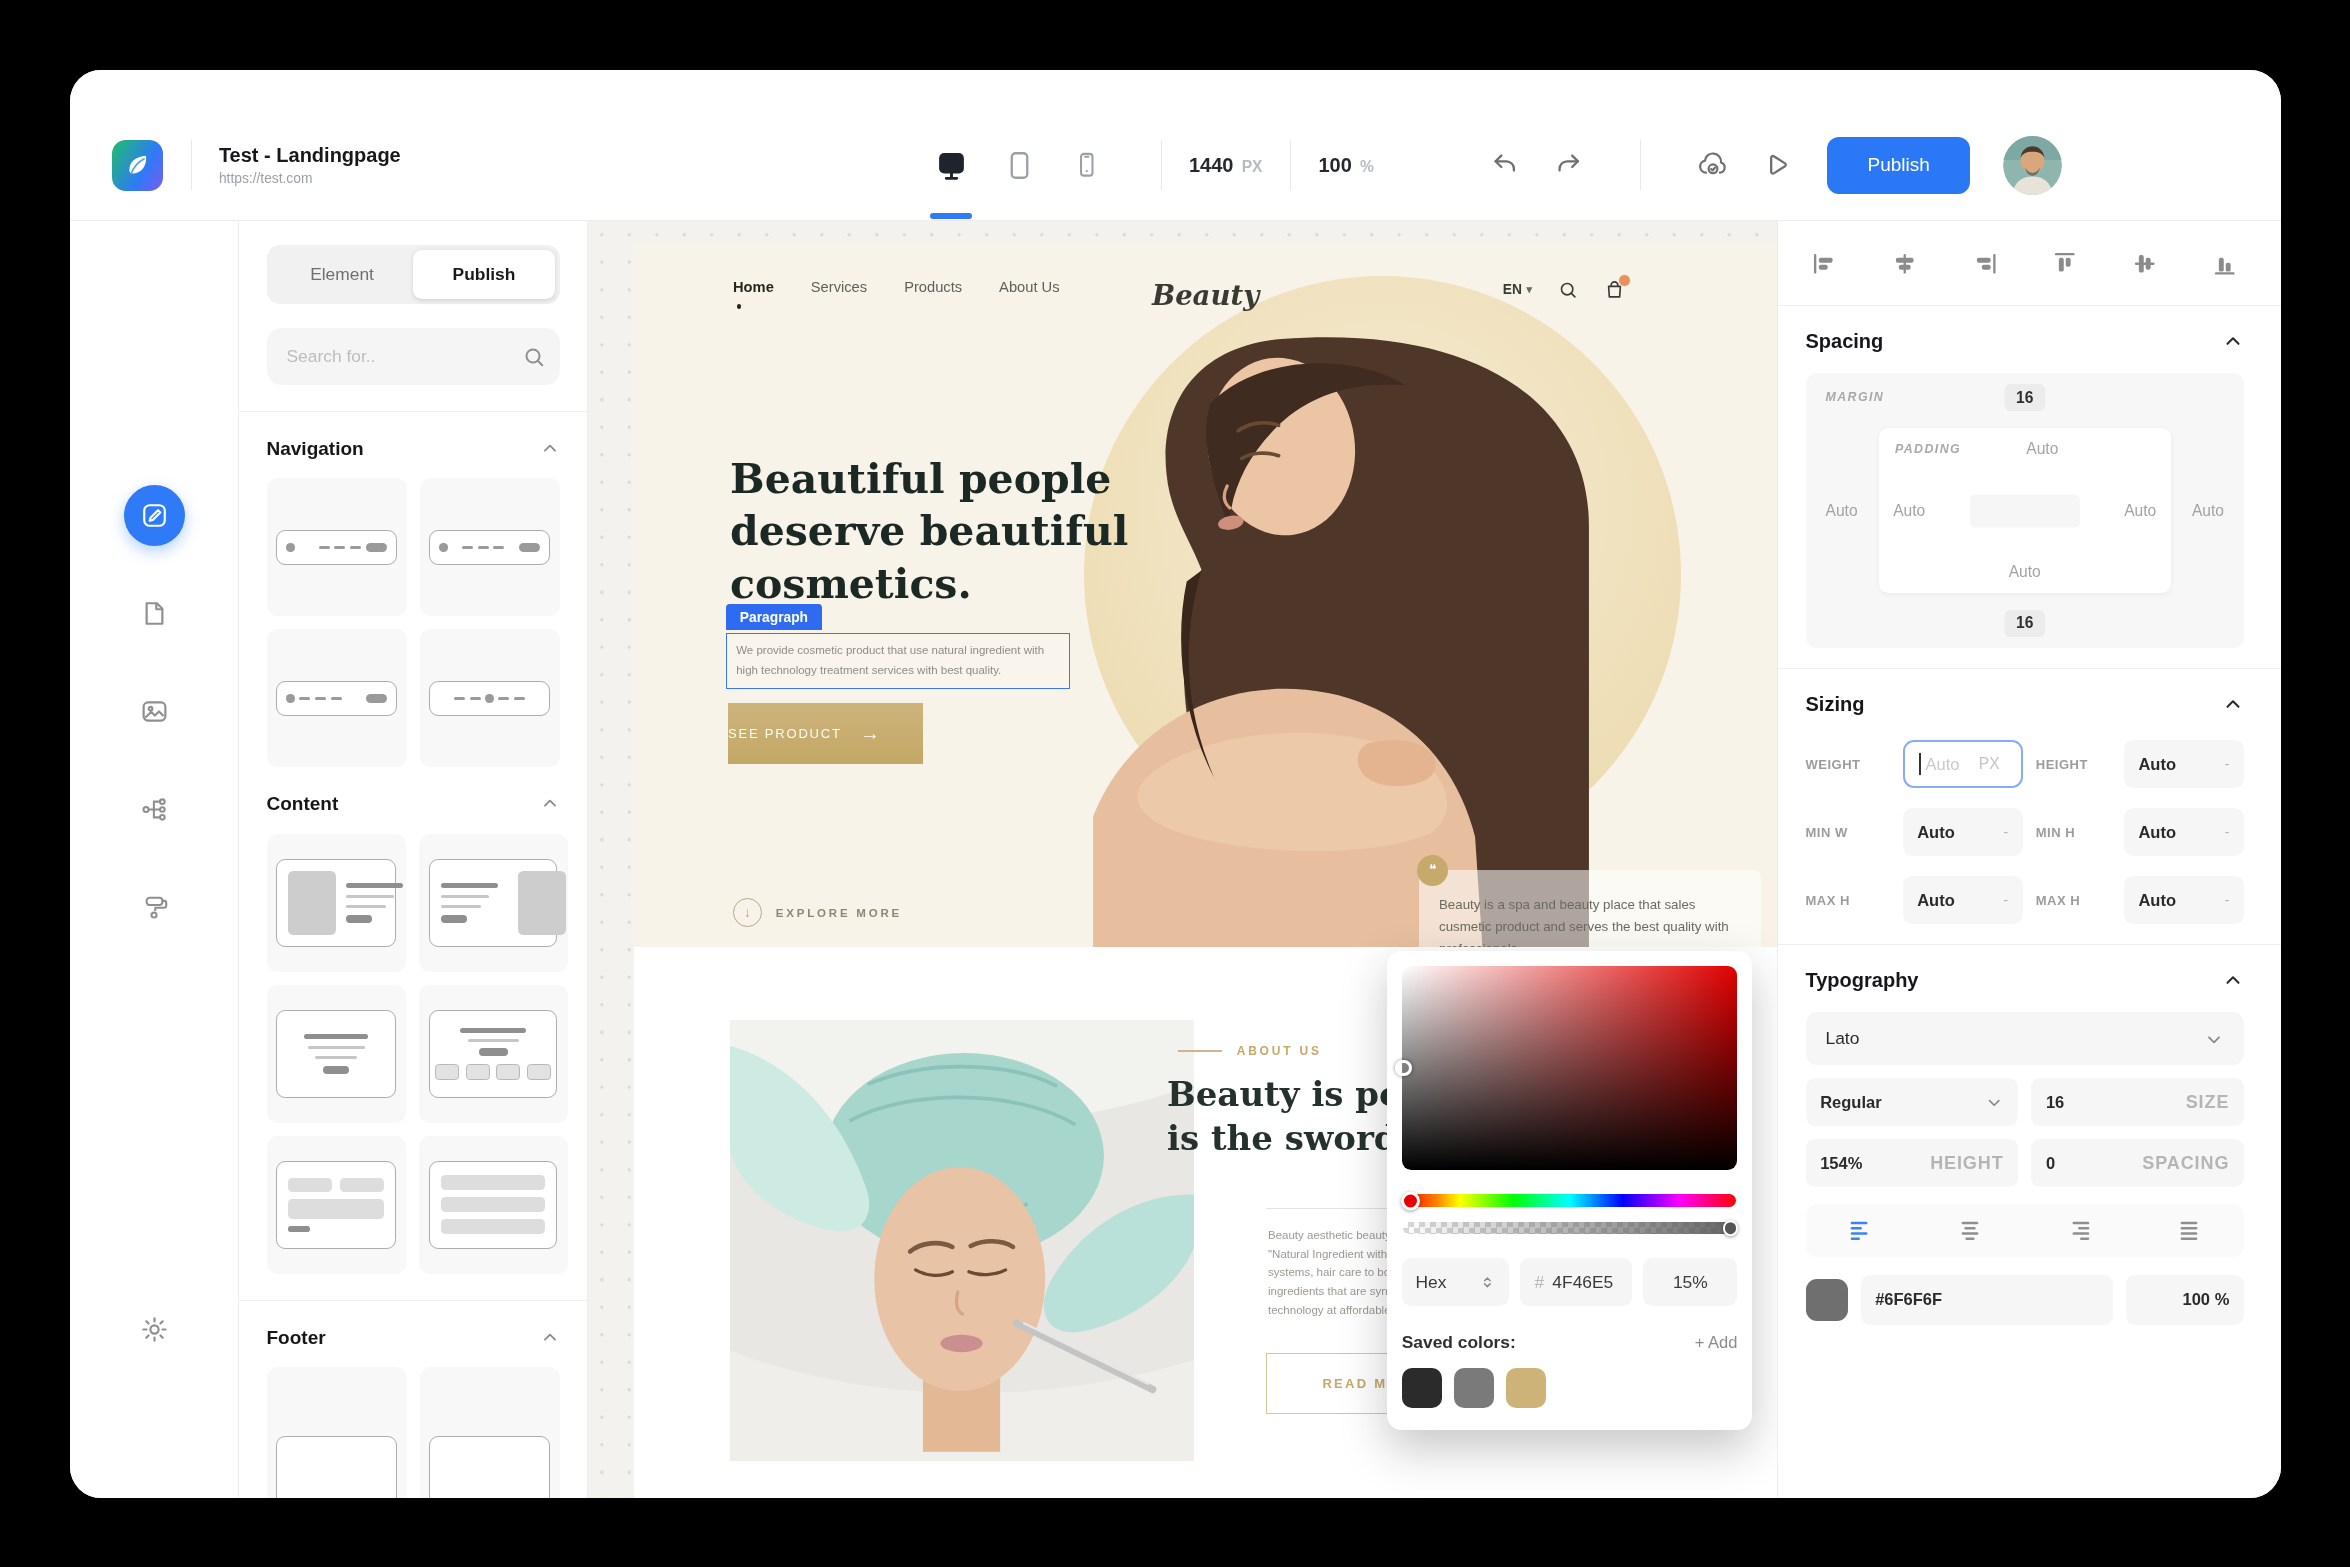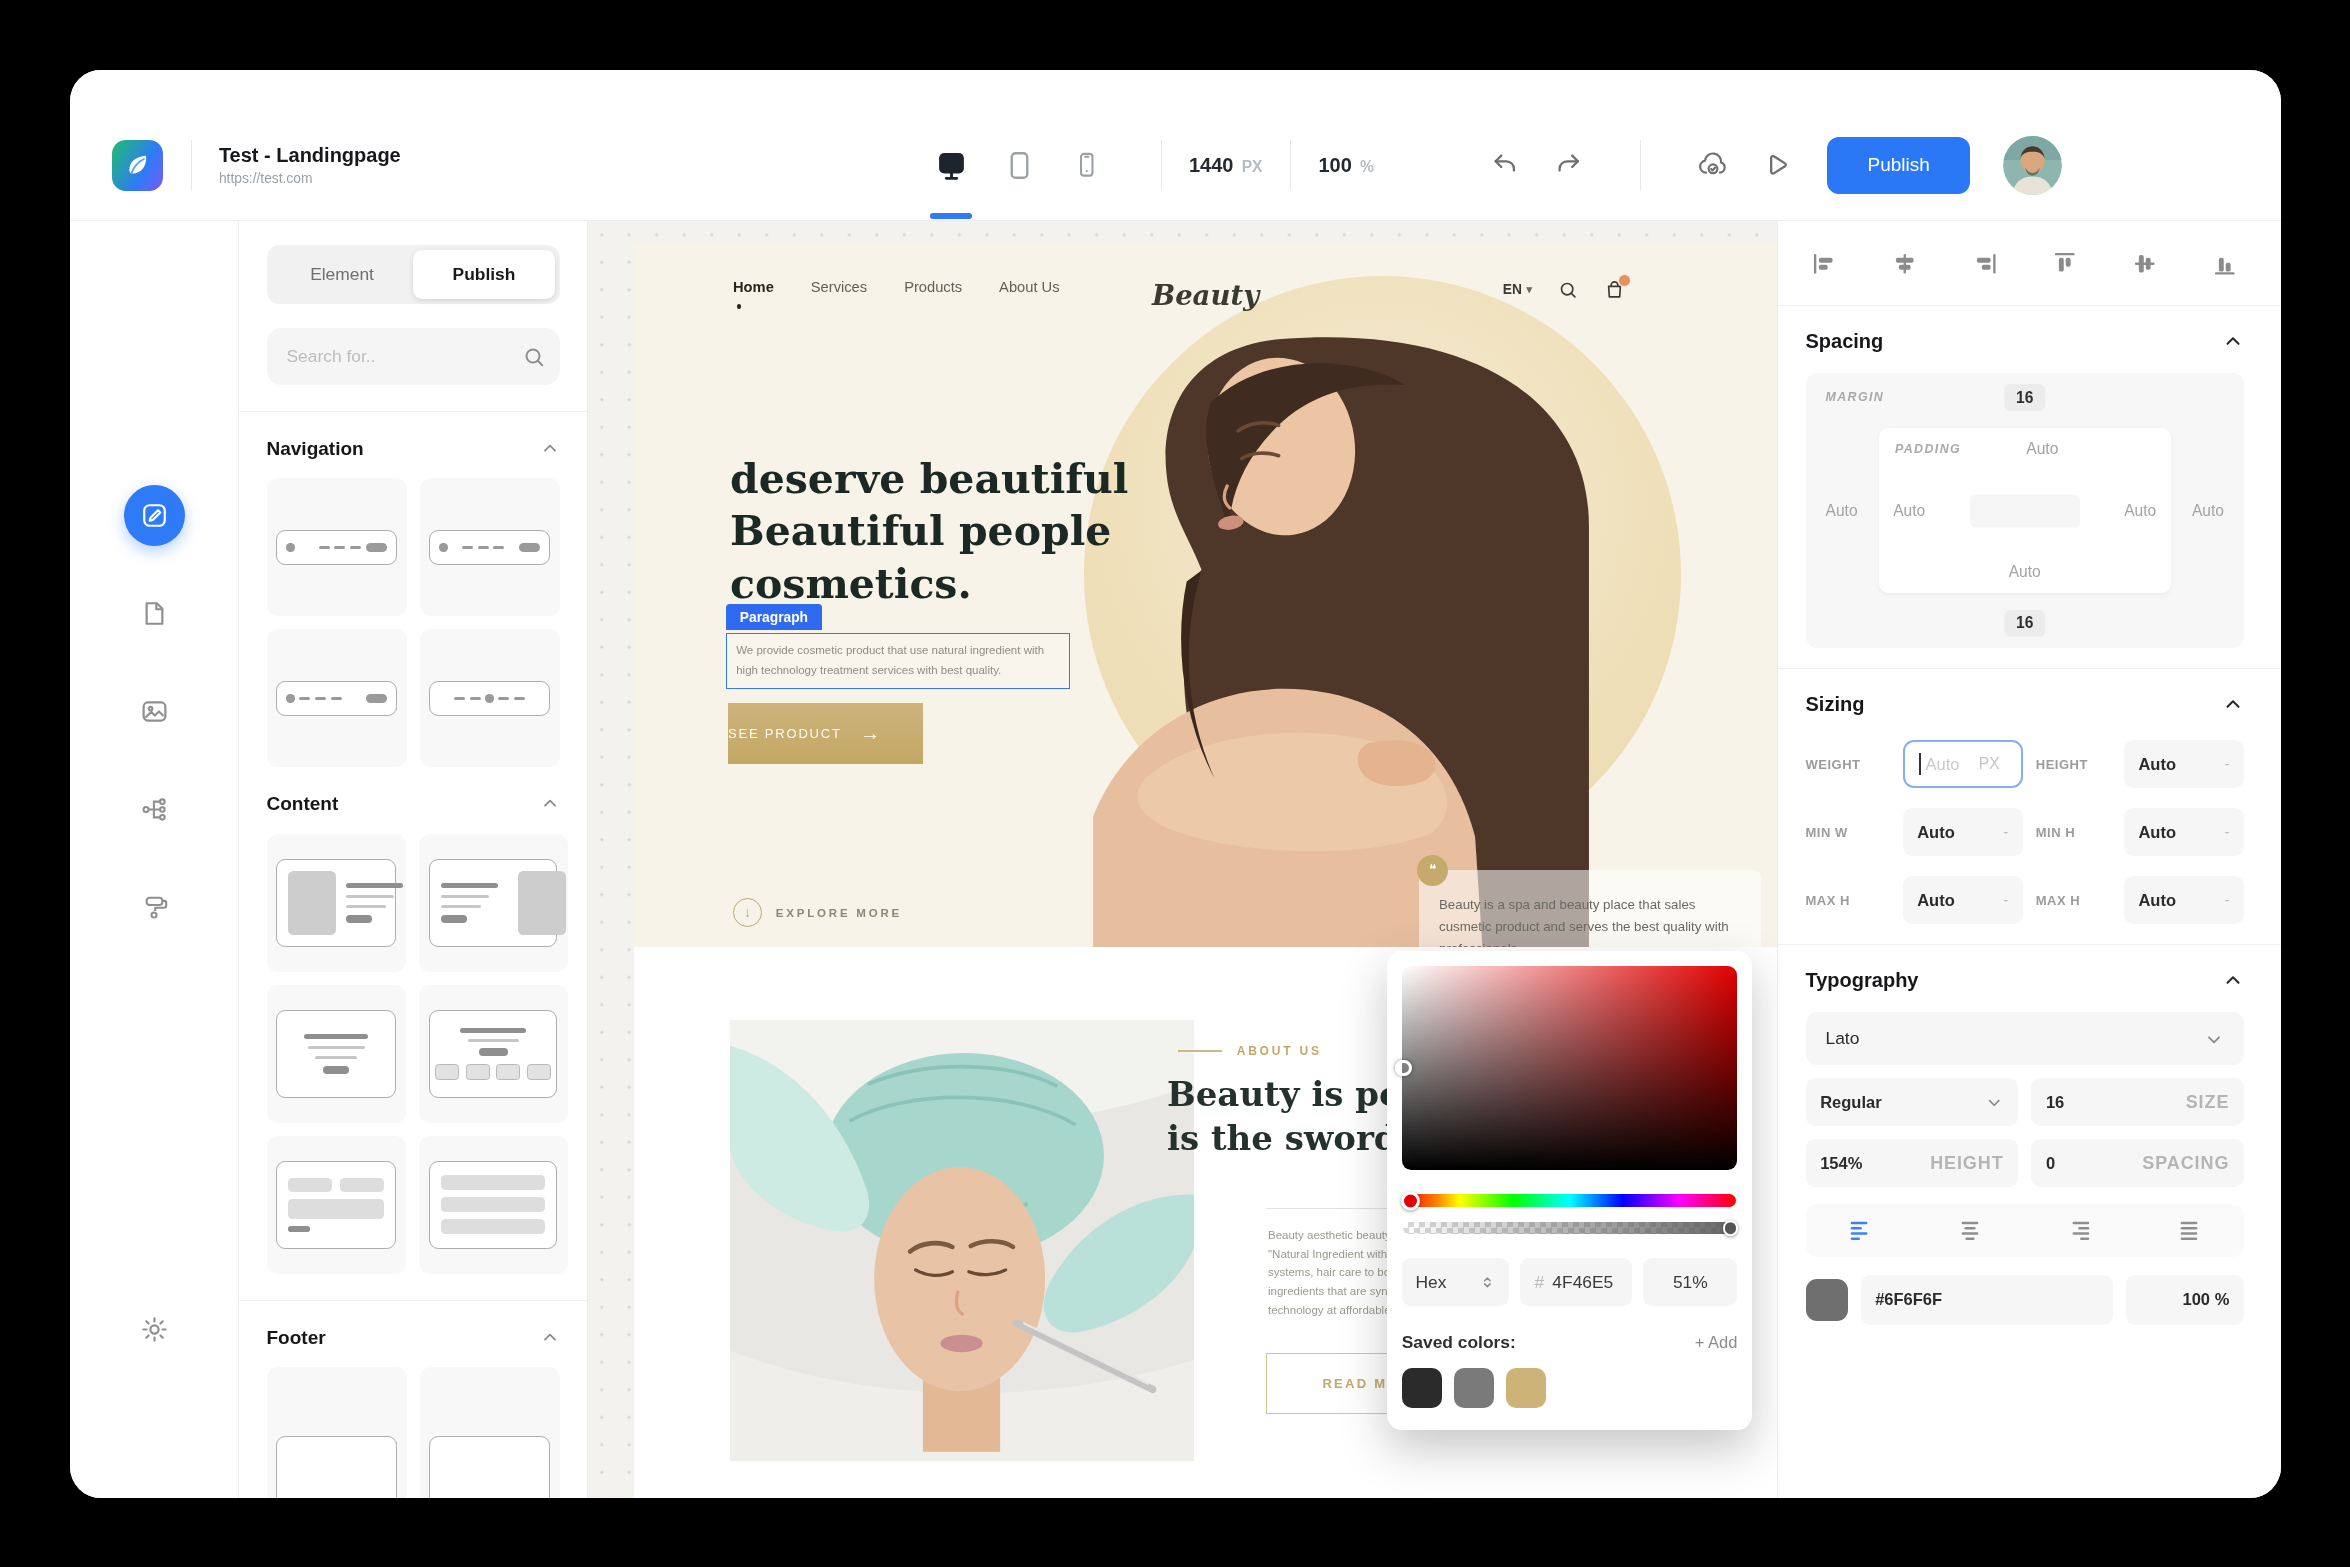--- a/index.html
+++ b/index.html
@@ -518,22 +518,22 @@
                 <ellipse cx="205" cy="165" rx="80" ry="97" fill="#ecc5a4"></ellipse>
               </g>
             <path d="M128 118c50-52 152-56 212-20-60-4-110 12-146 52-26 28-44 62-46 104-14-42-34-94-20-136z" fill="#3f2b20"></path>
             <path d="M158 148c10-8 28-12 44-6M162 178c10-6 26-8 40-3" stroke="#6b4a33" stroke-width="4" fill="none" stroke-linecap="round"></path>
             <path d="M146 208c-5 10-4 18 3 24" stroke="#d9a27f" stroke-width="3.5" fill="none" stroke-linecap="round"></path>
             <ellipse cx="150" cy="248" rx="14" ry="7.5" fill="#cf8f7d" transform="rotate(-10 150 248)"></ellipse>
             <path d="M118 300c-22 76-18 152 14 226-34-64-44-148-30-214z" fill="#3a261b"></path>
           </svg>
 
           <h1 class="headline">
+            <span>Beautiful people</span>
             <span>deserve beautiful</span>
-            <span>Beautiful people</span>
             <span>cosmetics.</span>
           </h1>
 
           <div class="para-tag">Paragraph</div>
           <div class="para-box">
             <span>We provide cosmetic product that use natural ingredient with high technology treatment services with best quality.</span>
           </div>
 
           <button class="cta">
             <span>SEE PRODUCT</span>
@@ -607,21 +607,21 @@
               <svg width="14.7" height="14.7" viewBox="0 0 24 24" fill="none" stroke="#8a8a8a" stroke-width="2.4" stroke-linecap="round" stroke-linejoin="round">
                   <path d="m7.5 9.5 4.5-4.5 4.5 4.5M7.5 14.5l4.5 4.5 4.5-4.5"></path>
                 </svg>
             </span>
           </div>
           <div class="chip hexval">
             <span class="hash">#</span>
             <span>4F46E5</span>
           </div>
           <div class="chip op">
-            <span>51%</span>
+            <span>15%</span>
           </div>
         </div>
         <div class="saved-row">
           <span class="saved-label">Saved colors:</span>
           <button class="add-btn">+ Add</button>
         </div>
         <div class="swatches">
           <div class="swatch" style="background: rgb(43, 43, 43);"></div>
           <div class="swatch" style="background: rgb(122, 122, 122);"></div>
           <div class="swatch" style="background: rgb(205, 179, 119);"></div>

